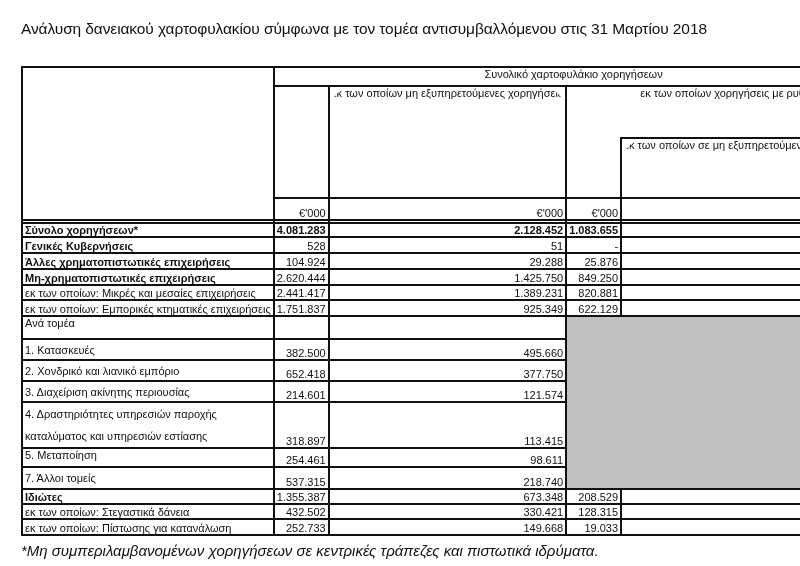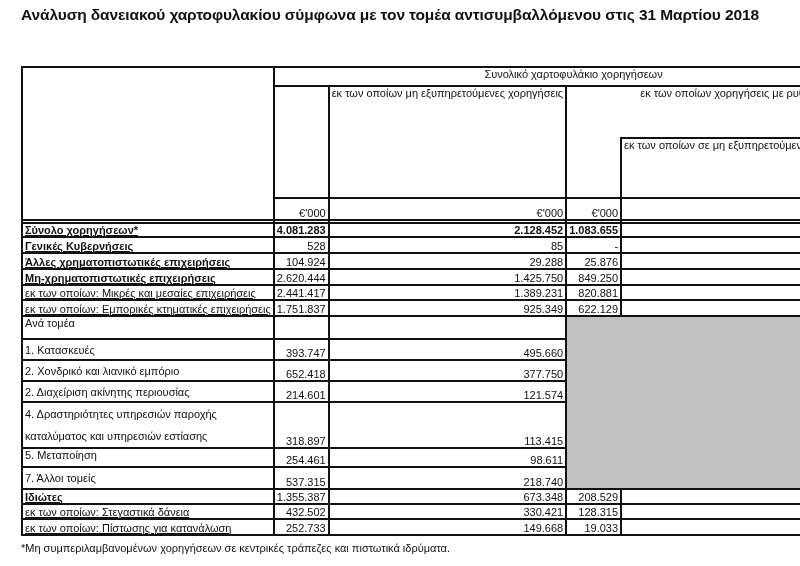--- a/index.html
+++ b/index.html
@@ -1,29 +1,29 @@
 <!DOCTYPE html>
 <html><head>
 <meta charset="utf-8">
 <style>
   html, body { margin:0; padding:0; background:#ffffff; }
   body { width:800px; height:566px; position:relative; overflow:hidden;
          font-family:"Liberation Sans", sans-serif; color:#111; }
-  .title { position:absolute; left:21px; top:6px; font-weight:bold; font-size:15.5px; line-height:17px; letter-spacing:-0.1px; }
+  .title { position:absolute; left:21px; top:20px; font-weight:normal; font-size:15.5px; line-height:17px; letter-spacing:-0.1px; }
   .title div { white-space:nowrap; }
 
   table.grid { position:absolute; left:21px; top:66px; border-collapse:collapse; table-layout:fixed; font-size:11px; }
   table.grid td { border:2px solid #111; padding:0 2px; overflow:hidden; white-space:nowrap; line-height:12px; }
   td.num { text-align:right; vertical-align:bottom; }
   td.lbl { text-align:left; vertical-align:bottom; }
-  td.hdr { text-align:right; vertical-align:top; white-space:normal; line-height:13px; padding-top:1px; }
+  td.hdr { text-align:right; vertical-align:top; white-space:normal; line-height:13px; padding-top:1px;border-radius:22px; }
   td.hdr-center { text-align:center; vertical-align:top; }
   td.bold { font-weight:bold; }
   td.grey { background:#c0c0c0; }
-  .u { text-decoration:underline; }
+  .u { }
 </style>
 </head>
 <body>
 
 <div class="title">
   <div>Ανάλυση δανειακού χαρτοφυλακίου σύμφωνα με τον τομέα αντισυμβαλλόμενου στις 31 Μαρτίου 2018</div>
 </div>
 
 <table class="grid">
   <colgroup>
@@ -69,21 +69,21 @@
   <tr style="height:13px">
     <td class="lbl bold"><span class="u">Σύνολο χορηγήσεων*</span></td>
     <td class="num bold">4.081.283</td>
     <td class="num bold">2.128.452</td>
     <td class="num bold">1.083.655</td>
     <td class="num bold">841.813</td>
   </tr>
   <tr style="height:16px">
     <td class="lbl bold"><span class="u">Γενικές Κυβερνήσεις</span></td>
     <td class="num">528</td>
-    <td class="num">85</td>
+    <td class="num">51</td>
     <td class="num">-</td>
     <td class="num">-</td>
   </tr>
   <tr style="height:16px">
     <td class="lbl bold"><span class="u">Άλλες χρηματοπιστωτικές επιχειρήσεις</span></td>
     <td class="num">104.924</td>
     <td class="num">29.288</td>
     <td class="num">25.876</td>
     <td class="num">20.671</td>
   </tr>
@@ -109,30 +109,30 @@
     <td class="num">483.371</td>
   </tr>
   <tr style="height:23px">
     <td class="lbl" style="vertical-align:top">Ανά τομέα</td>
     <td class="num"></td>
     <td class="num"></td>
     <td colspan="2" rowspan="7" class="grey"></td>
   </tr>
   <tr style="height:21px">
     <td class="lbl" style="vertical-align:middle">1. Κατασκευές</td>
-    <td class="num">393.747</td>
+    <td class="num">382.500</td>
     <td class="num">495.660</td>
   </tr>
   <tr style="height:21px">
     <td class="lbl" style="vertical-align:middle">2. Χονδρικό και λιανικό εμπόριο</td>
     <td class="num">652.418</td>
     <td class="num">377.750</td>
   </tr>
   <tr style="height:21px">
-    <td class="lbl" style="vertical-align:middle">2. Διαχείριση ακίνητης περιουσίας</td>
+    <td class="lbl" style="vertical-align:middle">3. Διαχείριση ακίνητης περιουσίας</td>
     <td class="num">214.601</td>
     <td class="num">121.574</td>
   </tr>
   <tr style="height:32px">
     <td class="lbl" style="white-space:normal;line-height:22px;vertical-align:top">4. Δραστηριότητες υπηρεσιών παροχής καταλύματος και υπηρεσιών εστίασης</td>
     <td class="num">318.897</td>
     <td class="num">113.415</td>
   </tr>
   <tr style="height:19px">
     <td class="lbl" style="vertical-align:top">5. Μεταποίηση</td>
@@ -161,13 +161,13 @@
   <tr style="height:16px">
     <td class="lbl"><span class="u">εκ των οποίων: Πίστωσης για κατανάλωση</span></td>
     <td class="num">252.733</td>
     <td class="num">149.668</td>
     <td class="num">19.033</td>
     <td class="num">11.225</td>
   </tr>
 </tbody>
   </table>
 
-<div style="position:absolute;left:21px;top:542px;font-size:11px;white-space:nowrap;">*Μη συμπεριλαμβανομένων χορηγήσεων σε κεντρικές τράπεζες και πιστωτικά ιδρύματα.</div>
+<div style="position:absolute;left:21px;top:542px;font-size:15px;white-space:nowrap;font-style:italic;">*Μη συμπεριλαμβανομένων χορηγήσεων σε κεντρικές τράπεζες και πιστωτικά ιδρύματα.</div>
 
 </body></html>

